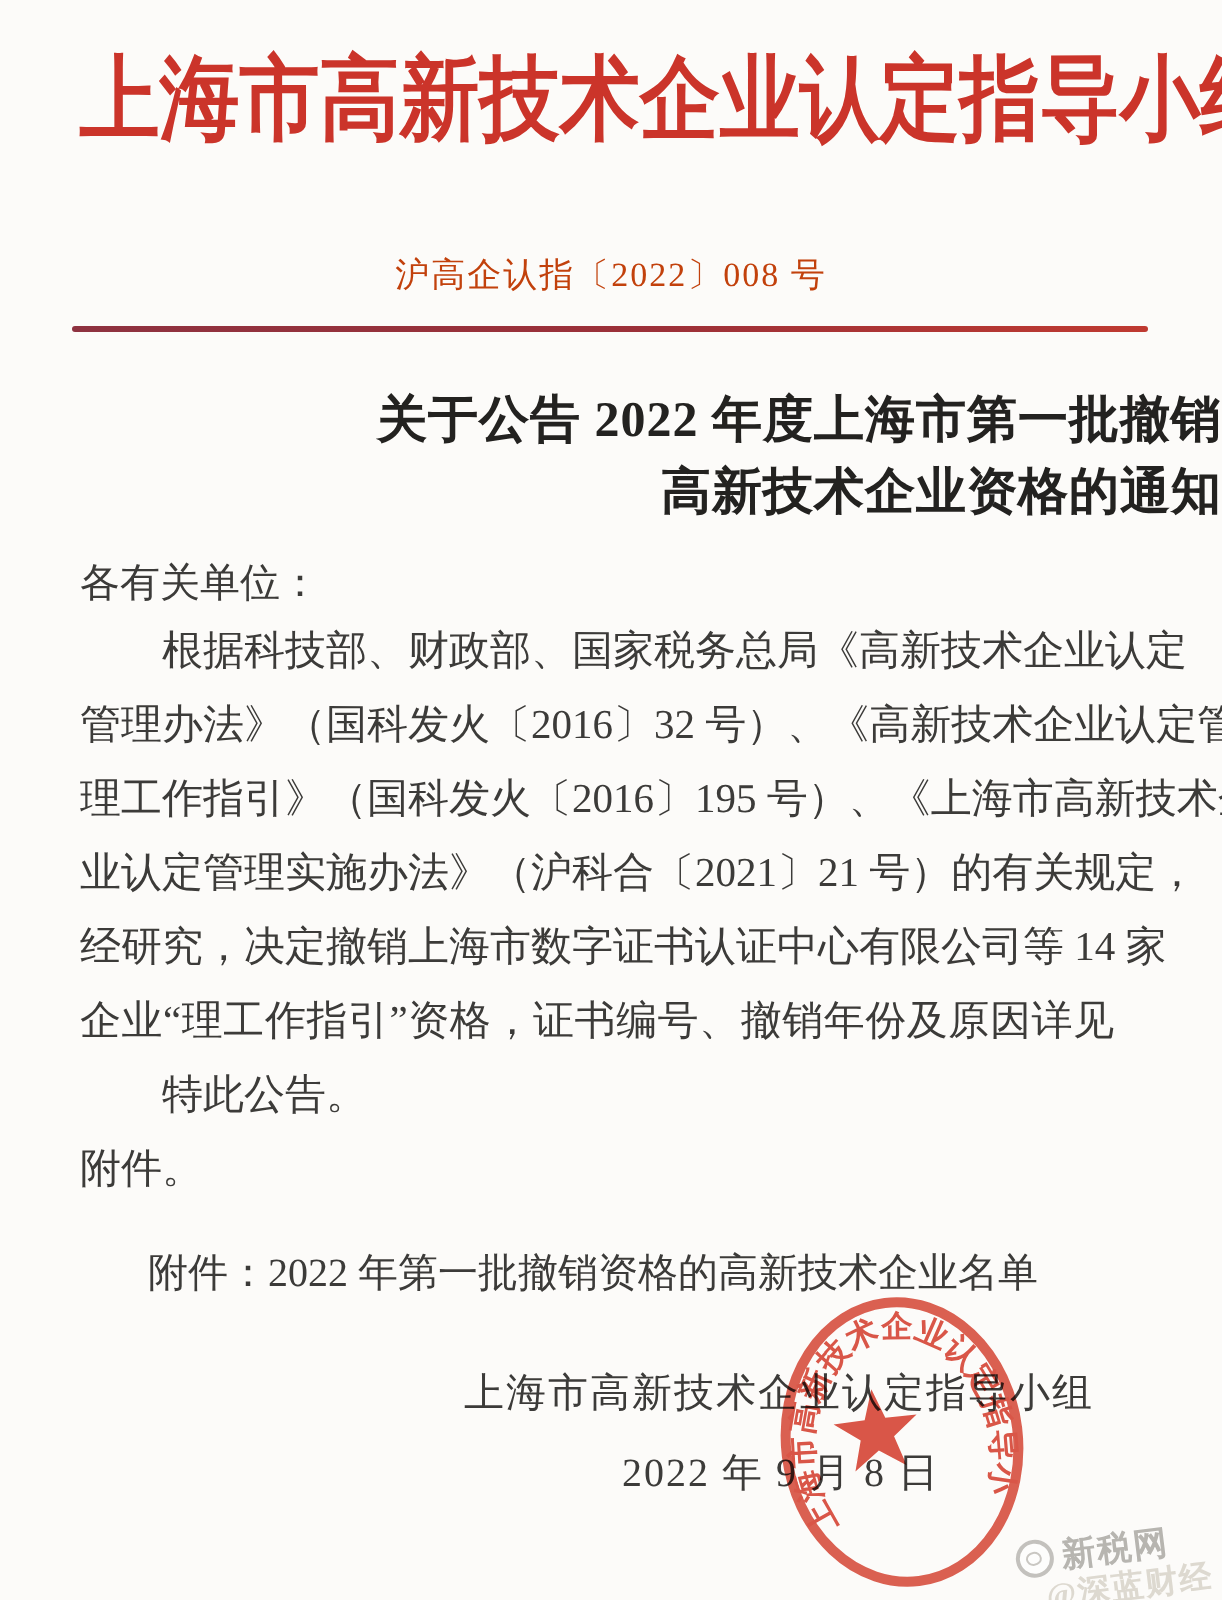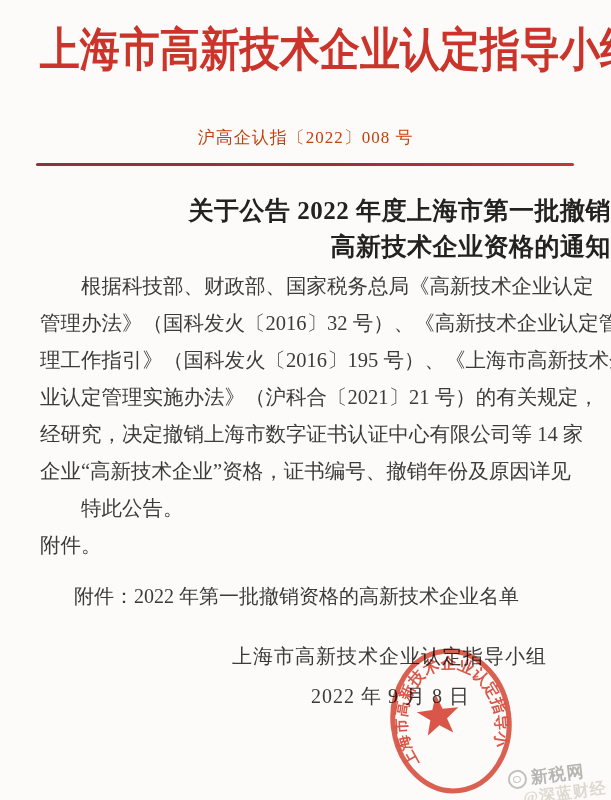--- a/index.html
+++ b/index.html
@@ -161,28 +161,29 @@
 
   <div class="doc-number">沪高企认指〔2022〕008 号</div>
 
   <div class="red-line"></div>
 
   <h2 class="doc-title">
     <div>关于公告 2022 年度上海市第一批撤销</div>
     <div>高新技术企业资格的通知</div>
   </h2>
 
+  <div class="salutation">各有关单位：</div>
 
   <div class="body-text">
     <div class="bline indent">根据科技部、财政部、国家税务总局《高新技术企业认定</div>
     <div class="bline">管理办法》（国科发火〔2016〕32 号）、《高新技术企业认定管</div>
     <div class="bline">理工作指引》（国科发火〔2016〕195 号）、《上海市高新技术企</div>
     <div class="bline">业认定管理实施办法》（沪科合〔2021〕21 号）的有关规定，</div>
     <div class="bline">经研究，决定撤销上海市数字证书认证中心有限公司等 14 家</div>
-    <div class="bline">企业“高新技术企业”资格，证书编号、撤销年份及原因详见</div>
+    <div class="bline">企业“理工作指引”资格，证书编号、撤销年份及原因详见</div>
     <div class="bline plain indent">特此公告。</div>
     <div class="bline plain">附件。</div>
   </div>
 
   <div class="attachment">附件：2022 年第一批撤销资格的高新技术企业名单</div>
 
   <div class="sig-name">上海市高新技术企业认定指导小组</div>
 
   <div class="sig-date">2022 年 9 月 8 日</div>
 

